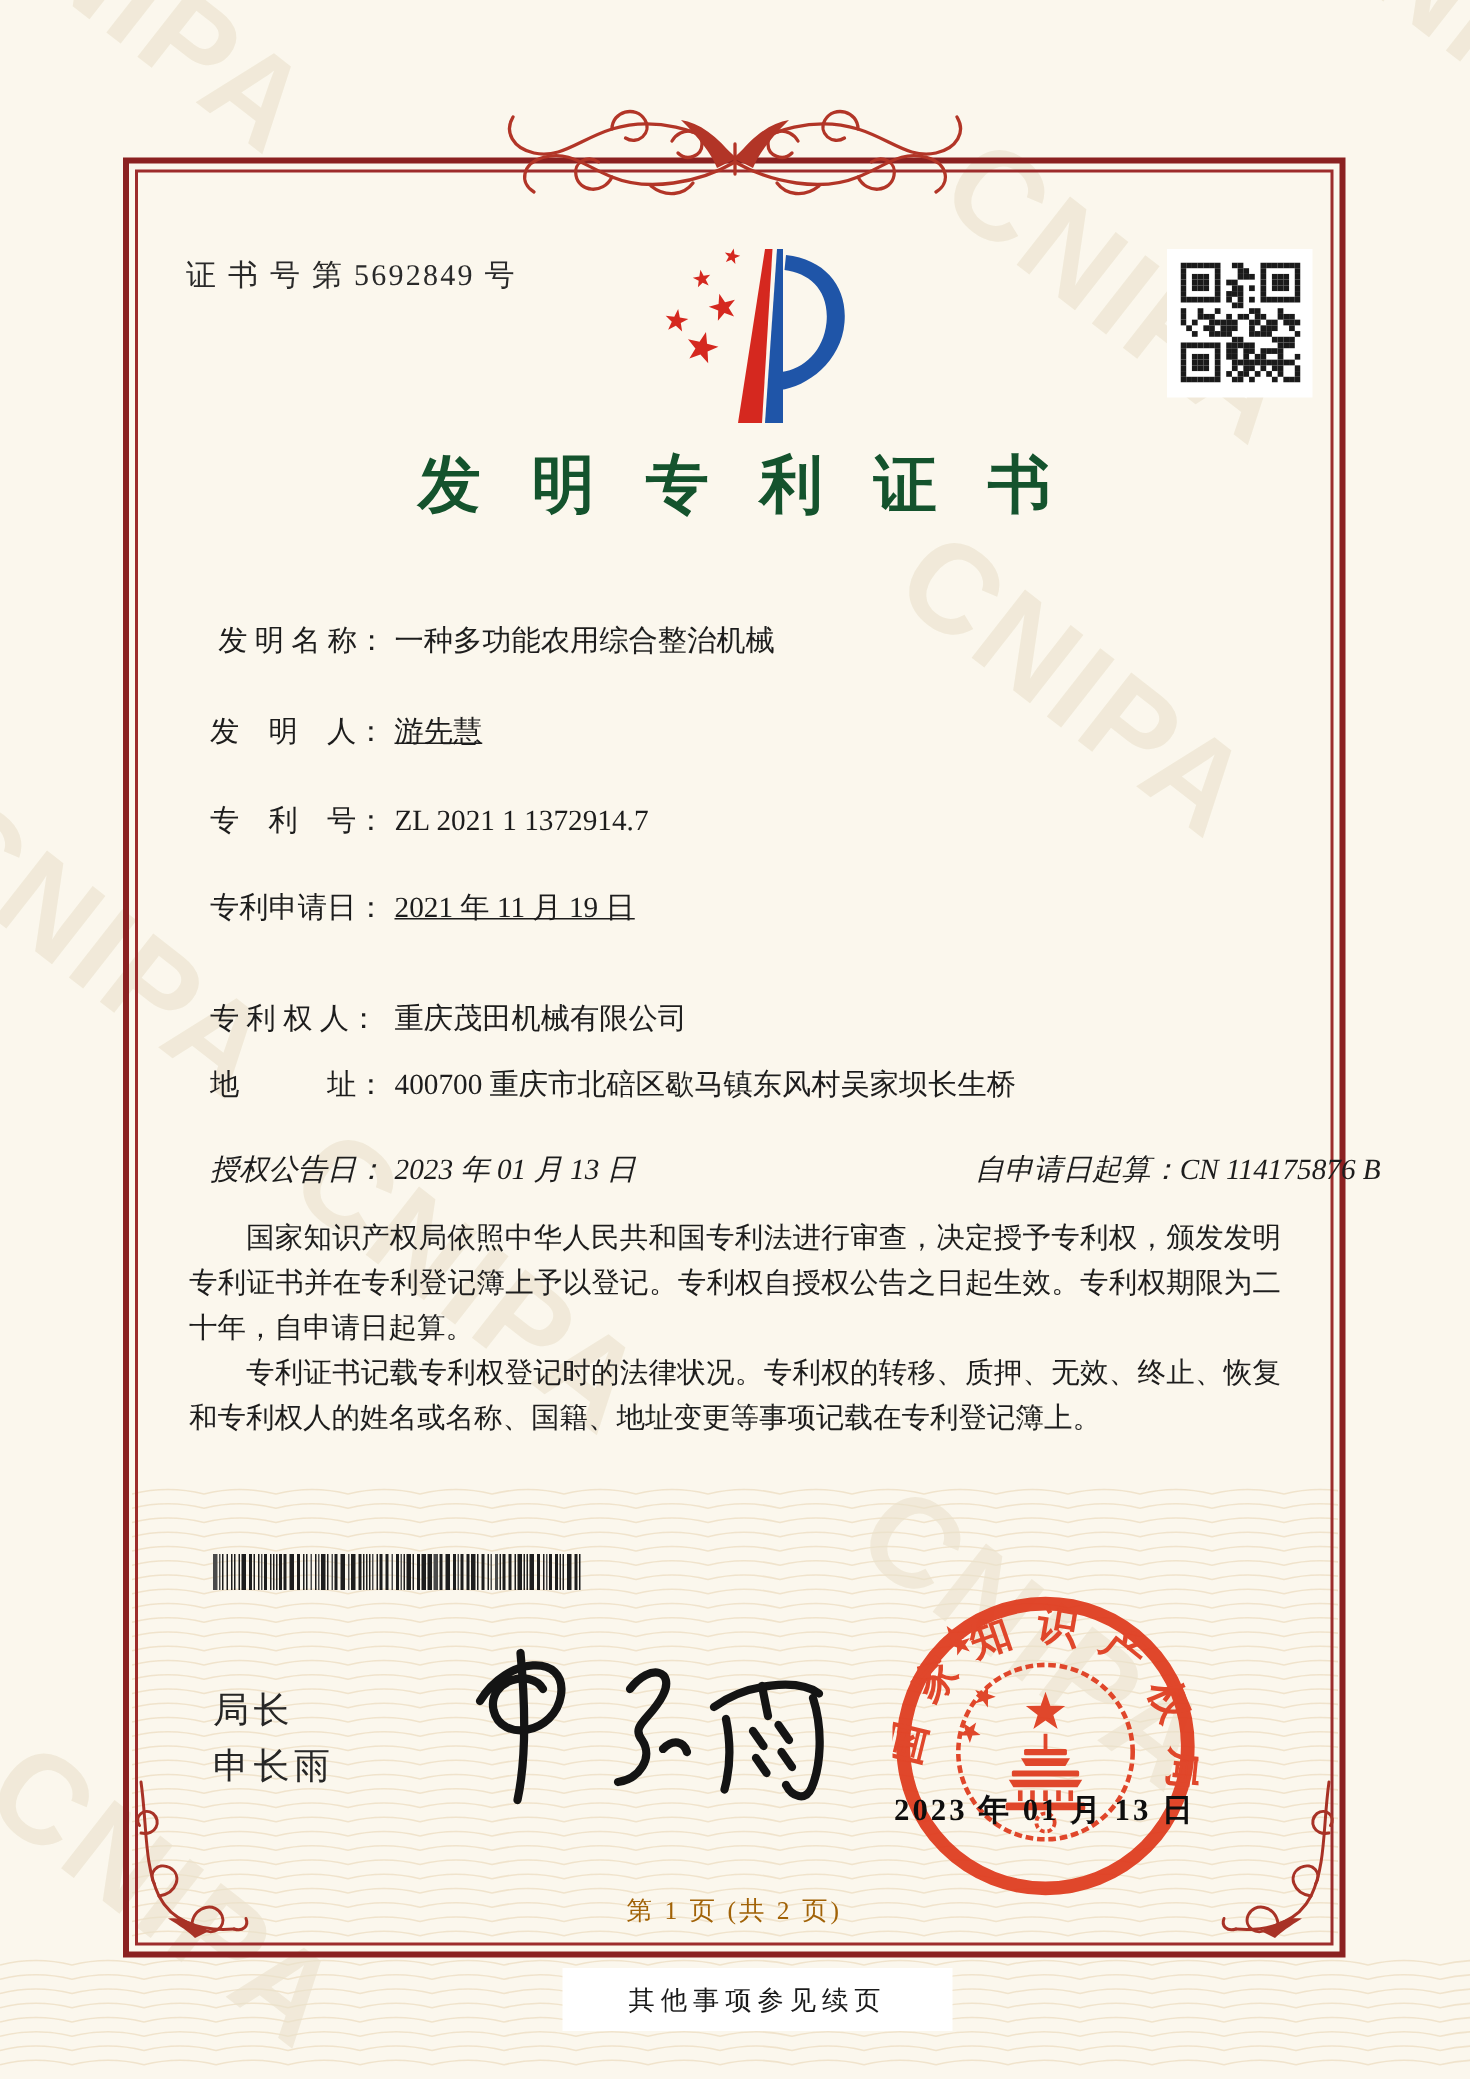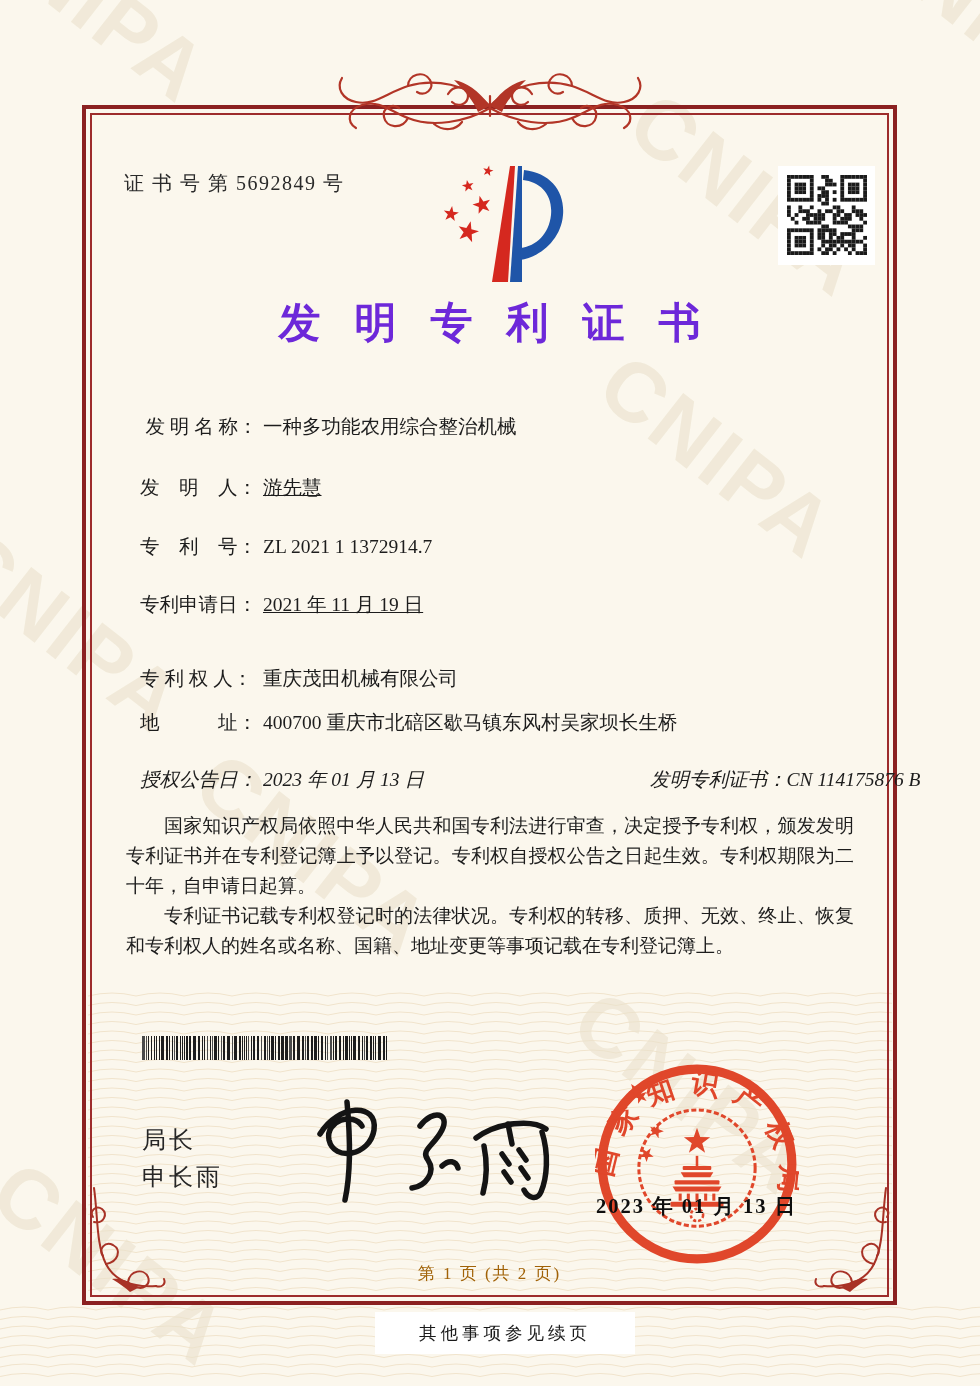--- a/index.html
+++ b/index.html
@@ -25,21 +25,21 @@
     position:absolute;left:82px;top:105px;width:807px;height:1192px;
     border:4px solid #8b2121;z-index:1;
   }
   .frame-inner{position:absolute;inset:4px;border:2px solid #9d2c2c;}
   .orn{position:absolute;z-index:2;}
   
   .certno{position:absolute;left:124px;top:170px;z-index:3;font-size:20px;letter-spacing:1.5px;color:#2a2a2a;}
   .qrbox{position:absolute;left:778px;top:166px;width:97px;height:99px;background:#ffffff;z-index:3;}
   .title{
     position:absolute;left:82px;top:295px;width:815px;z-index:3;
-    text-align:center;font-size:42px;font-weight:700;color:#6d28d9;
+    text-align:center;font-size:42px;font-weight:700;color:#14532d;
     letter-spacing:34px;text-indent:34px;white-space:nowrap;
   }
   
   .row{position:absolute;left:140px;z-index:3;font-size:19.5px;white-space:nowrap;color:#1d1d1d;}
   .lab{display:inline-block;width:123px;}
   .grant2{position:absolute;left:510px;top:0;}
   
   .paras{position:absolute;left:126px;top:811px;width:728px;z-index:3;font-size:19px;line-height:30px;text-align:justify;}
   .paras p{margin:0;text-indent:2em;}
   
@@ -423,21 +423,21 @@
   </div>
   <div class="row" style="top:649px;margin-top:16px;">
     <span class="lab">专 利 权 人：</span><span>重庆茂田机械有限公司</span>
   </div>
   <div class="row" style="top:709px;">
     <span class="lab">地　　　址：</span><span>400700 重庆市北碚区歇马镇东风村吴家坝长生桥</span>
   </div>
   <div class="row" style="top:766px;width:740px;font-style:italic;">
     <span class="lab">授权公告日：</span><span>2023 年 01 月 13 日</span>
     <span class="grant2">
-      <span>发明专利证书：</span><span>CN 114175876 B</span>
+      <span>自申请日起算：</span><span>CN 114175876 B</span>
     </span>
   </div>
 
   <div class="paras">
     <p>国家知识产权局依照中华人民共和国专利法进行审查，决定授予专利权，颁发发明专利证书并在专利登记簿上予以登记。专利权自授权公告之日起生效。专利权期限为二十年，自申请日起算。</p>
     <p>专利证书记载专利权登记时的法律状况。专利权的转移、质押、无效、终止、恢复和专利权人的姓名或名称、国籍、地址变更等事项记载在专利登记簿上。</p>
   </div>
 
   <svg id="barcode-svg" class="abs" style="left:142px;top:1036px;z-index:3;" width="250" height="24" viewBox="0 0 250 24">
       <rect x="0" y="0" width="3" height="24" fill="#4a4a4a"></rect>

